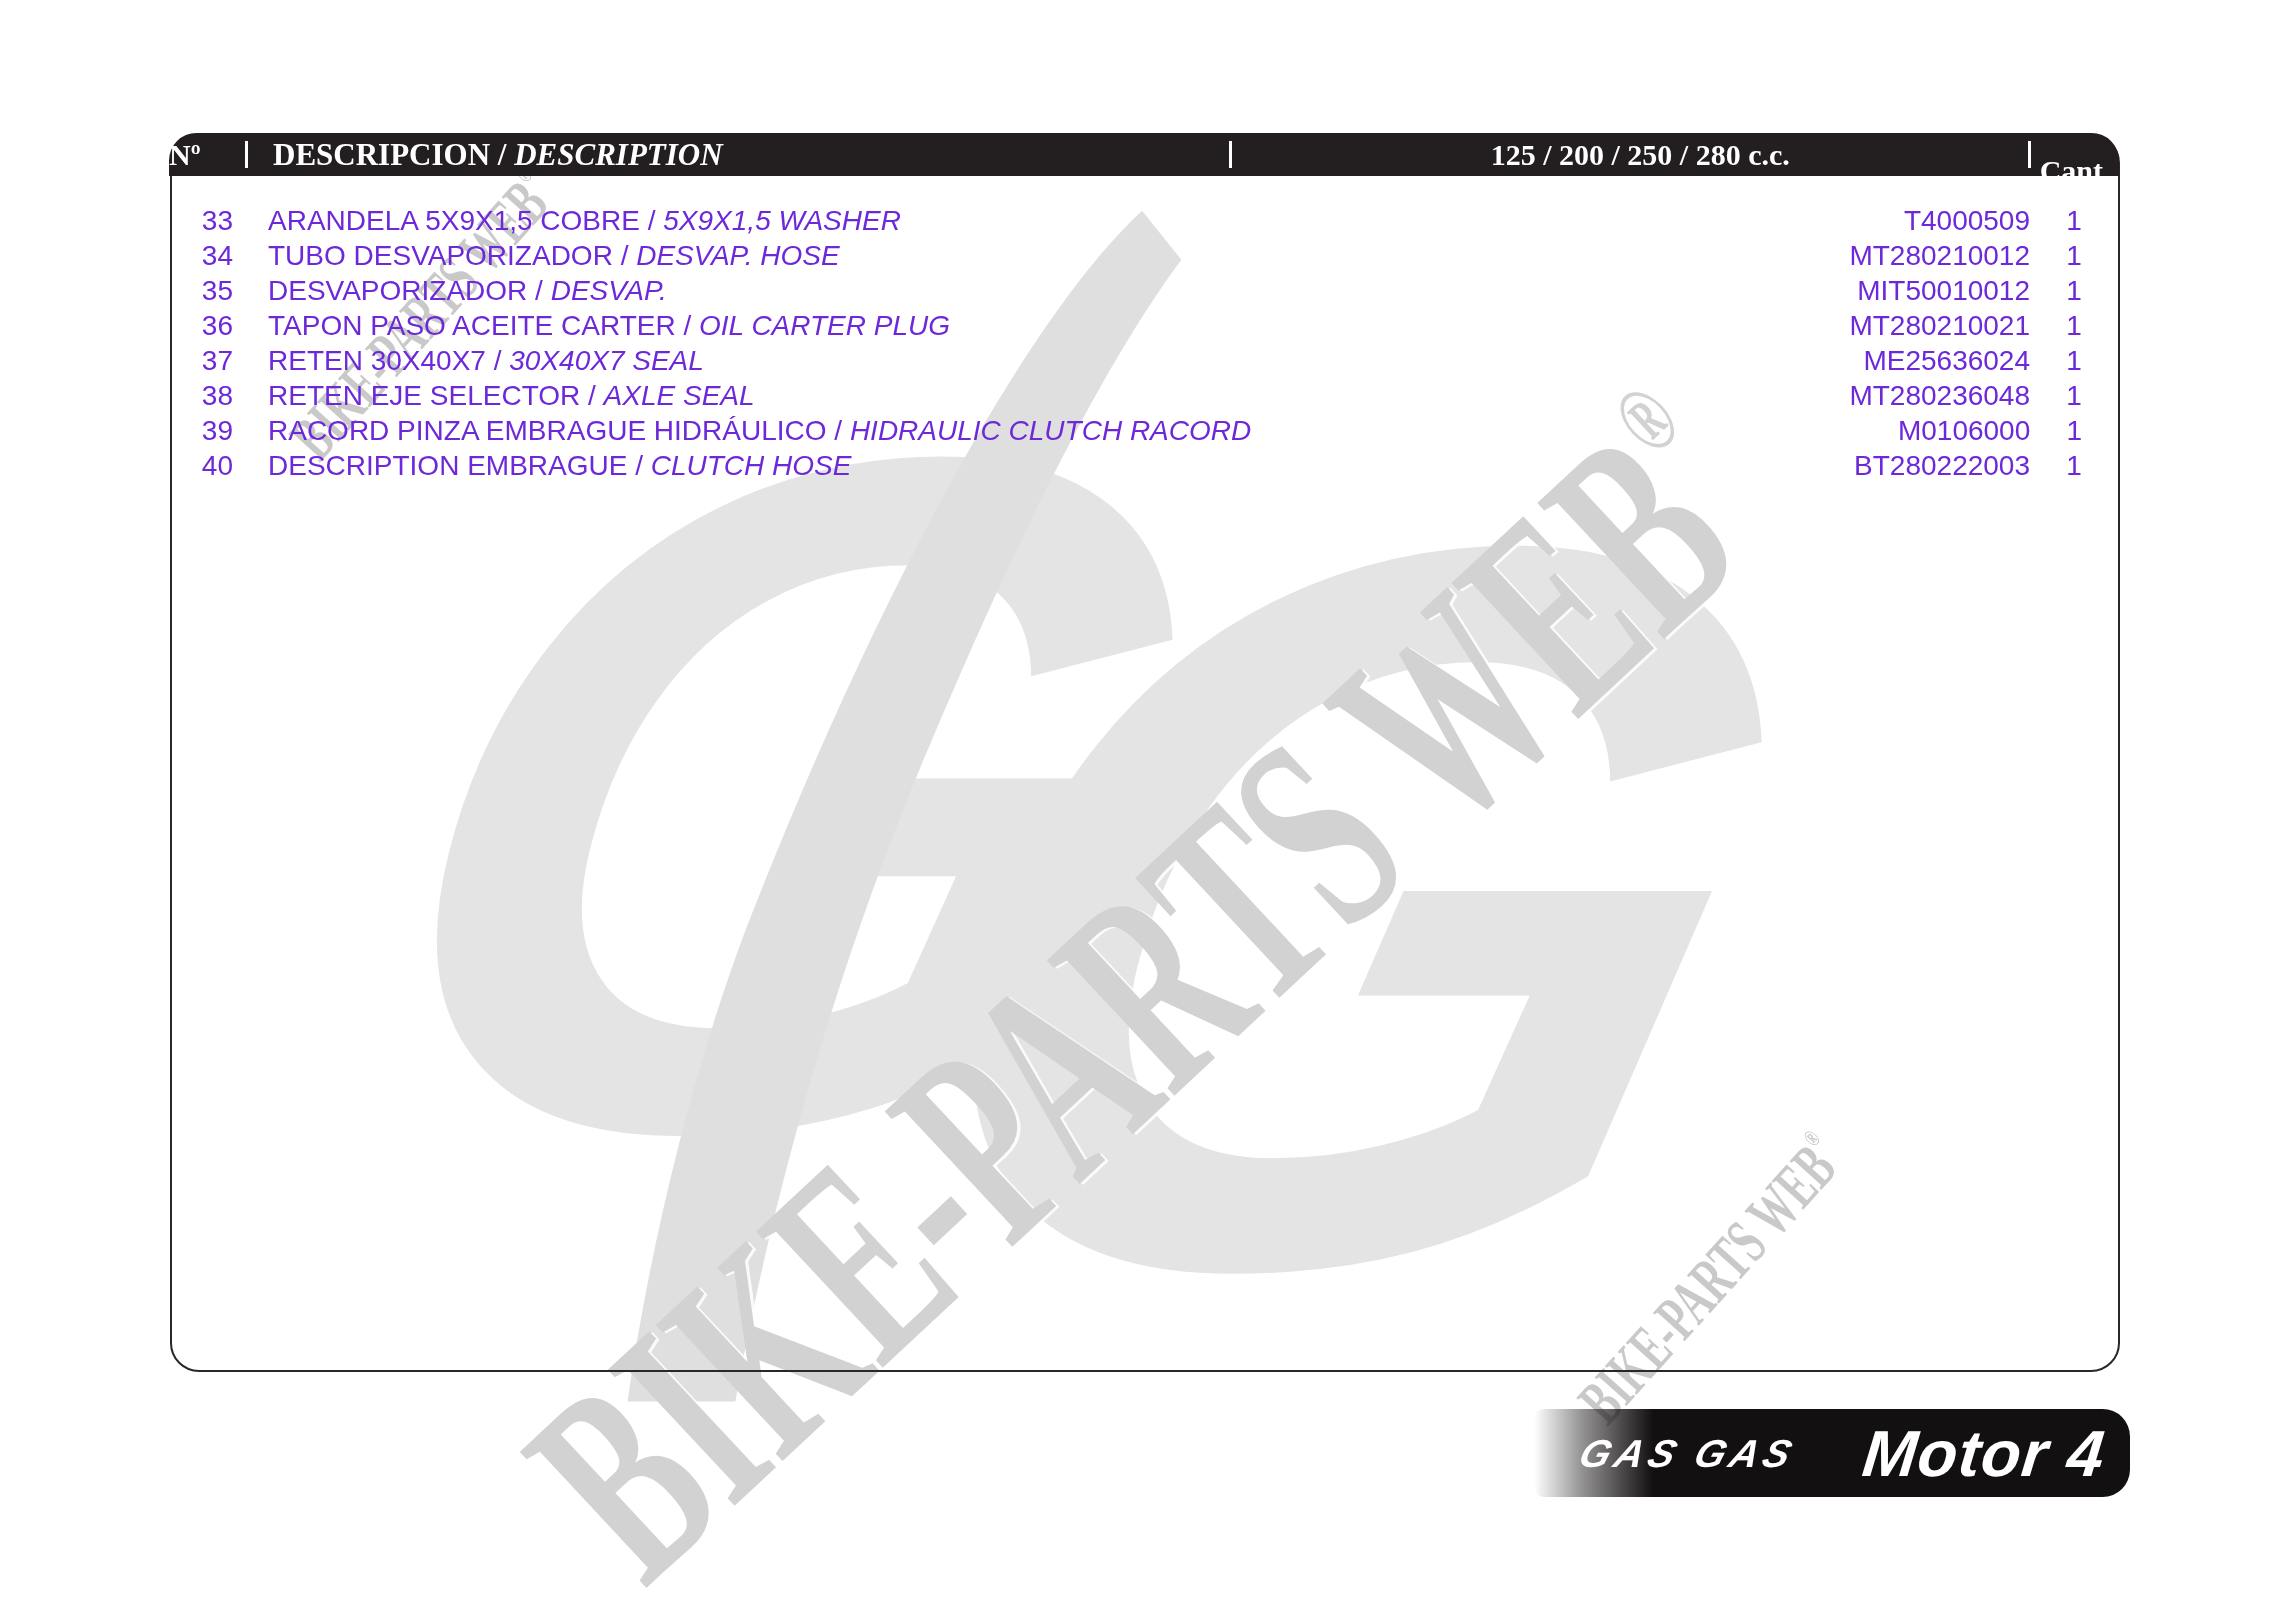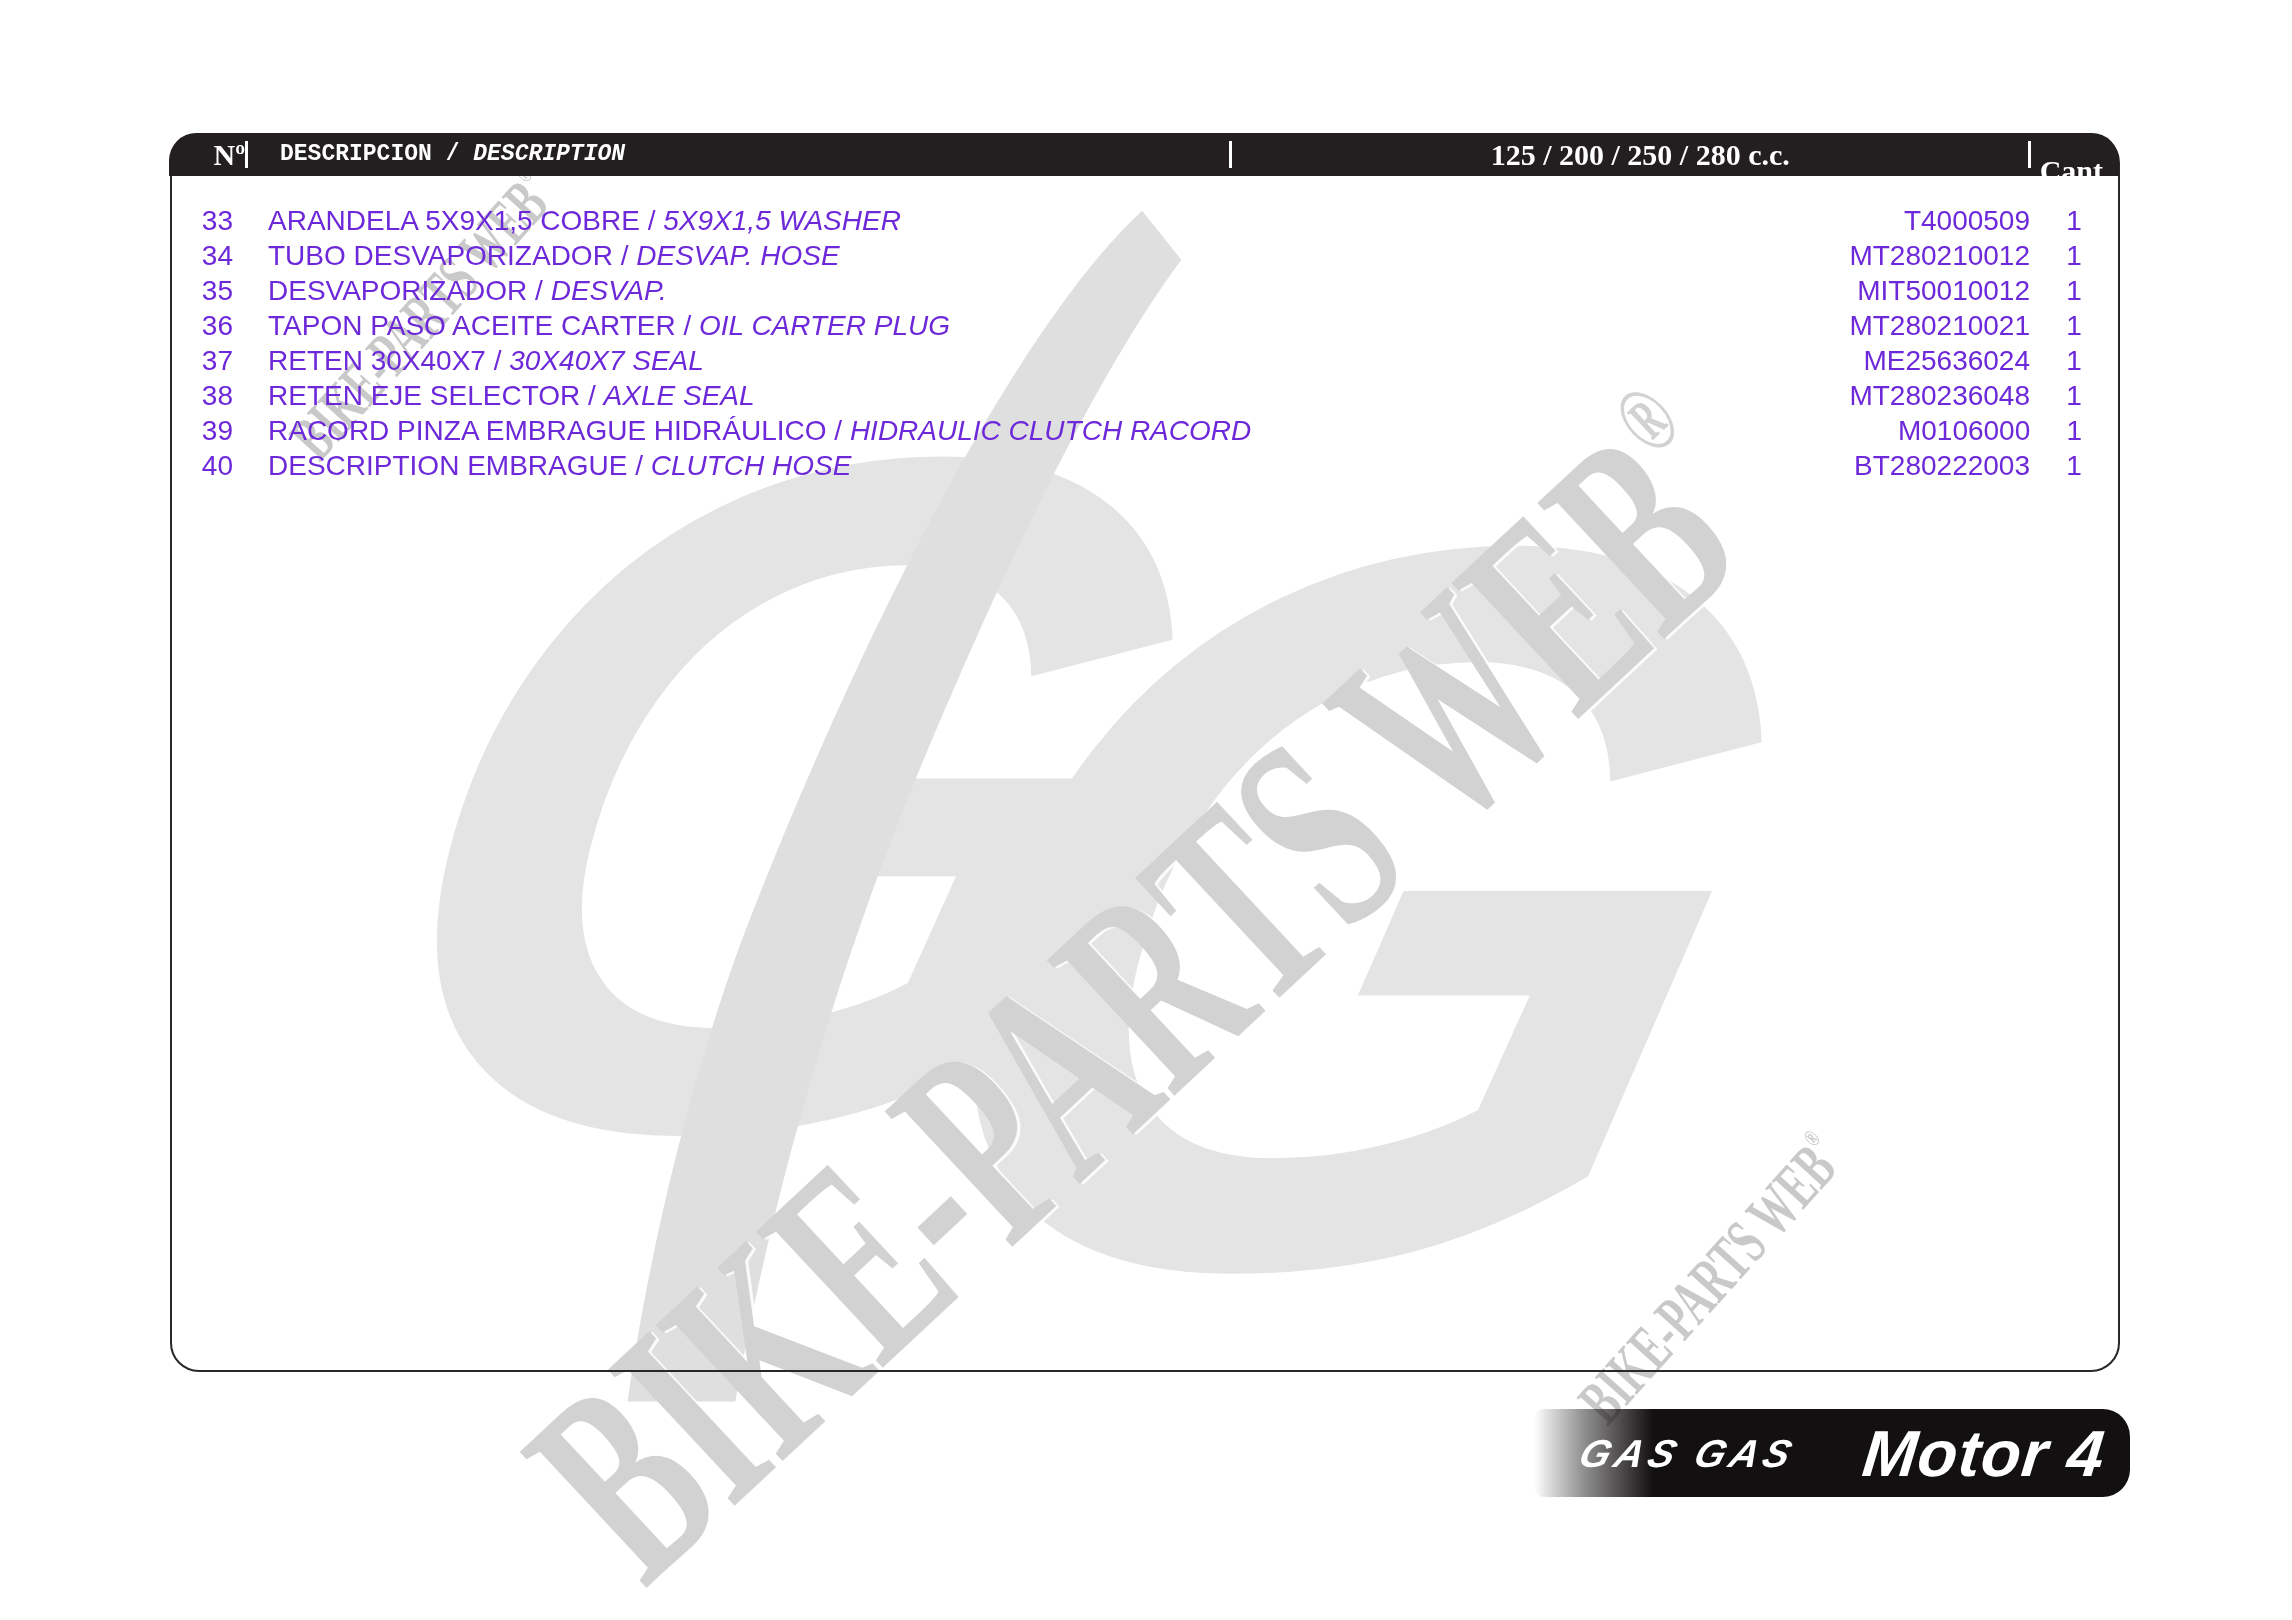--- a/index.html
+++ b/index.html
@@ -39,23 +39,23 @@
     box-sizing:border-box;border:2.9px solid #2b2727;border-radius:29px;
     z-index:2;background:transparent;
   }
   .header-bar{
     position:absolute;left:-2.9px;top:-2.9px;width:1950px;height:43px;
     background:#231f20;border-radius:27.4px 27.4px 0 0;
     display:flex;align-items:center;
     color:#ffffff;font-family:"Liberation Serif",serif;font-weight:bold;
   }
   .h-cell{line-height:1;}
-  .h-no{width:76px;text-align:right;font-size:30px;}
+  .h-no{width:76px;text-align:left;font-size:30px;}
   .h-sep{width:2.9px;height:27.4px;background:#ffffff;flex:0 0 auto;}
-  .h-desc{flex:1;padding-left:32px;font-size:23px;font-family:Liberation Mono, monospace;}
+  .h-desc{flex:1;padding-left:25px;font-size:31px;}
   .h-desc .h-it{font-style:italic;}
   .h-models{width:776px;text-align:center;font-size:30px;margin-left:20px;}
   .h-qty{width:88px;text-align:center;font-size:30px;margin-top:32px;}
 
   .rows{position:absolute;left:0;top:67px;width:100%;}
   .row{display:flex;align-items:center;height:35px;font-size:28px;color:#6d28d9;}
   .c-no{width:61px;text-align:right;flex:0 0 auto;}
   .c-desc{flex:1;padding-left:35px;white-space:nowrap;overflow:visible;}
   .c-desc .it{font-style:italic;text-align:right;}
   .c-part{width:779px;text-align:right;flex:0 0 auto;}

